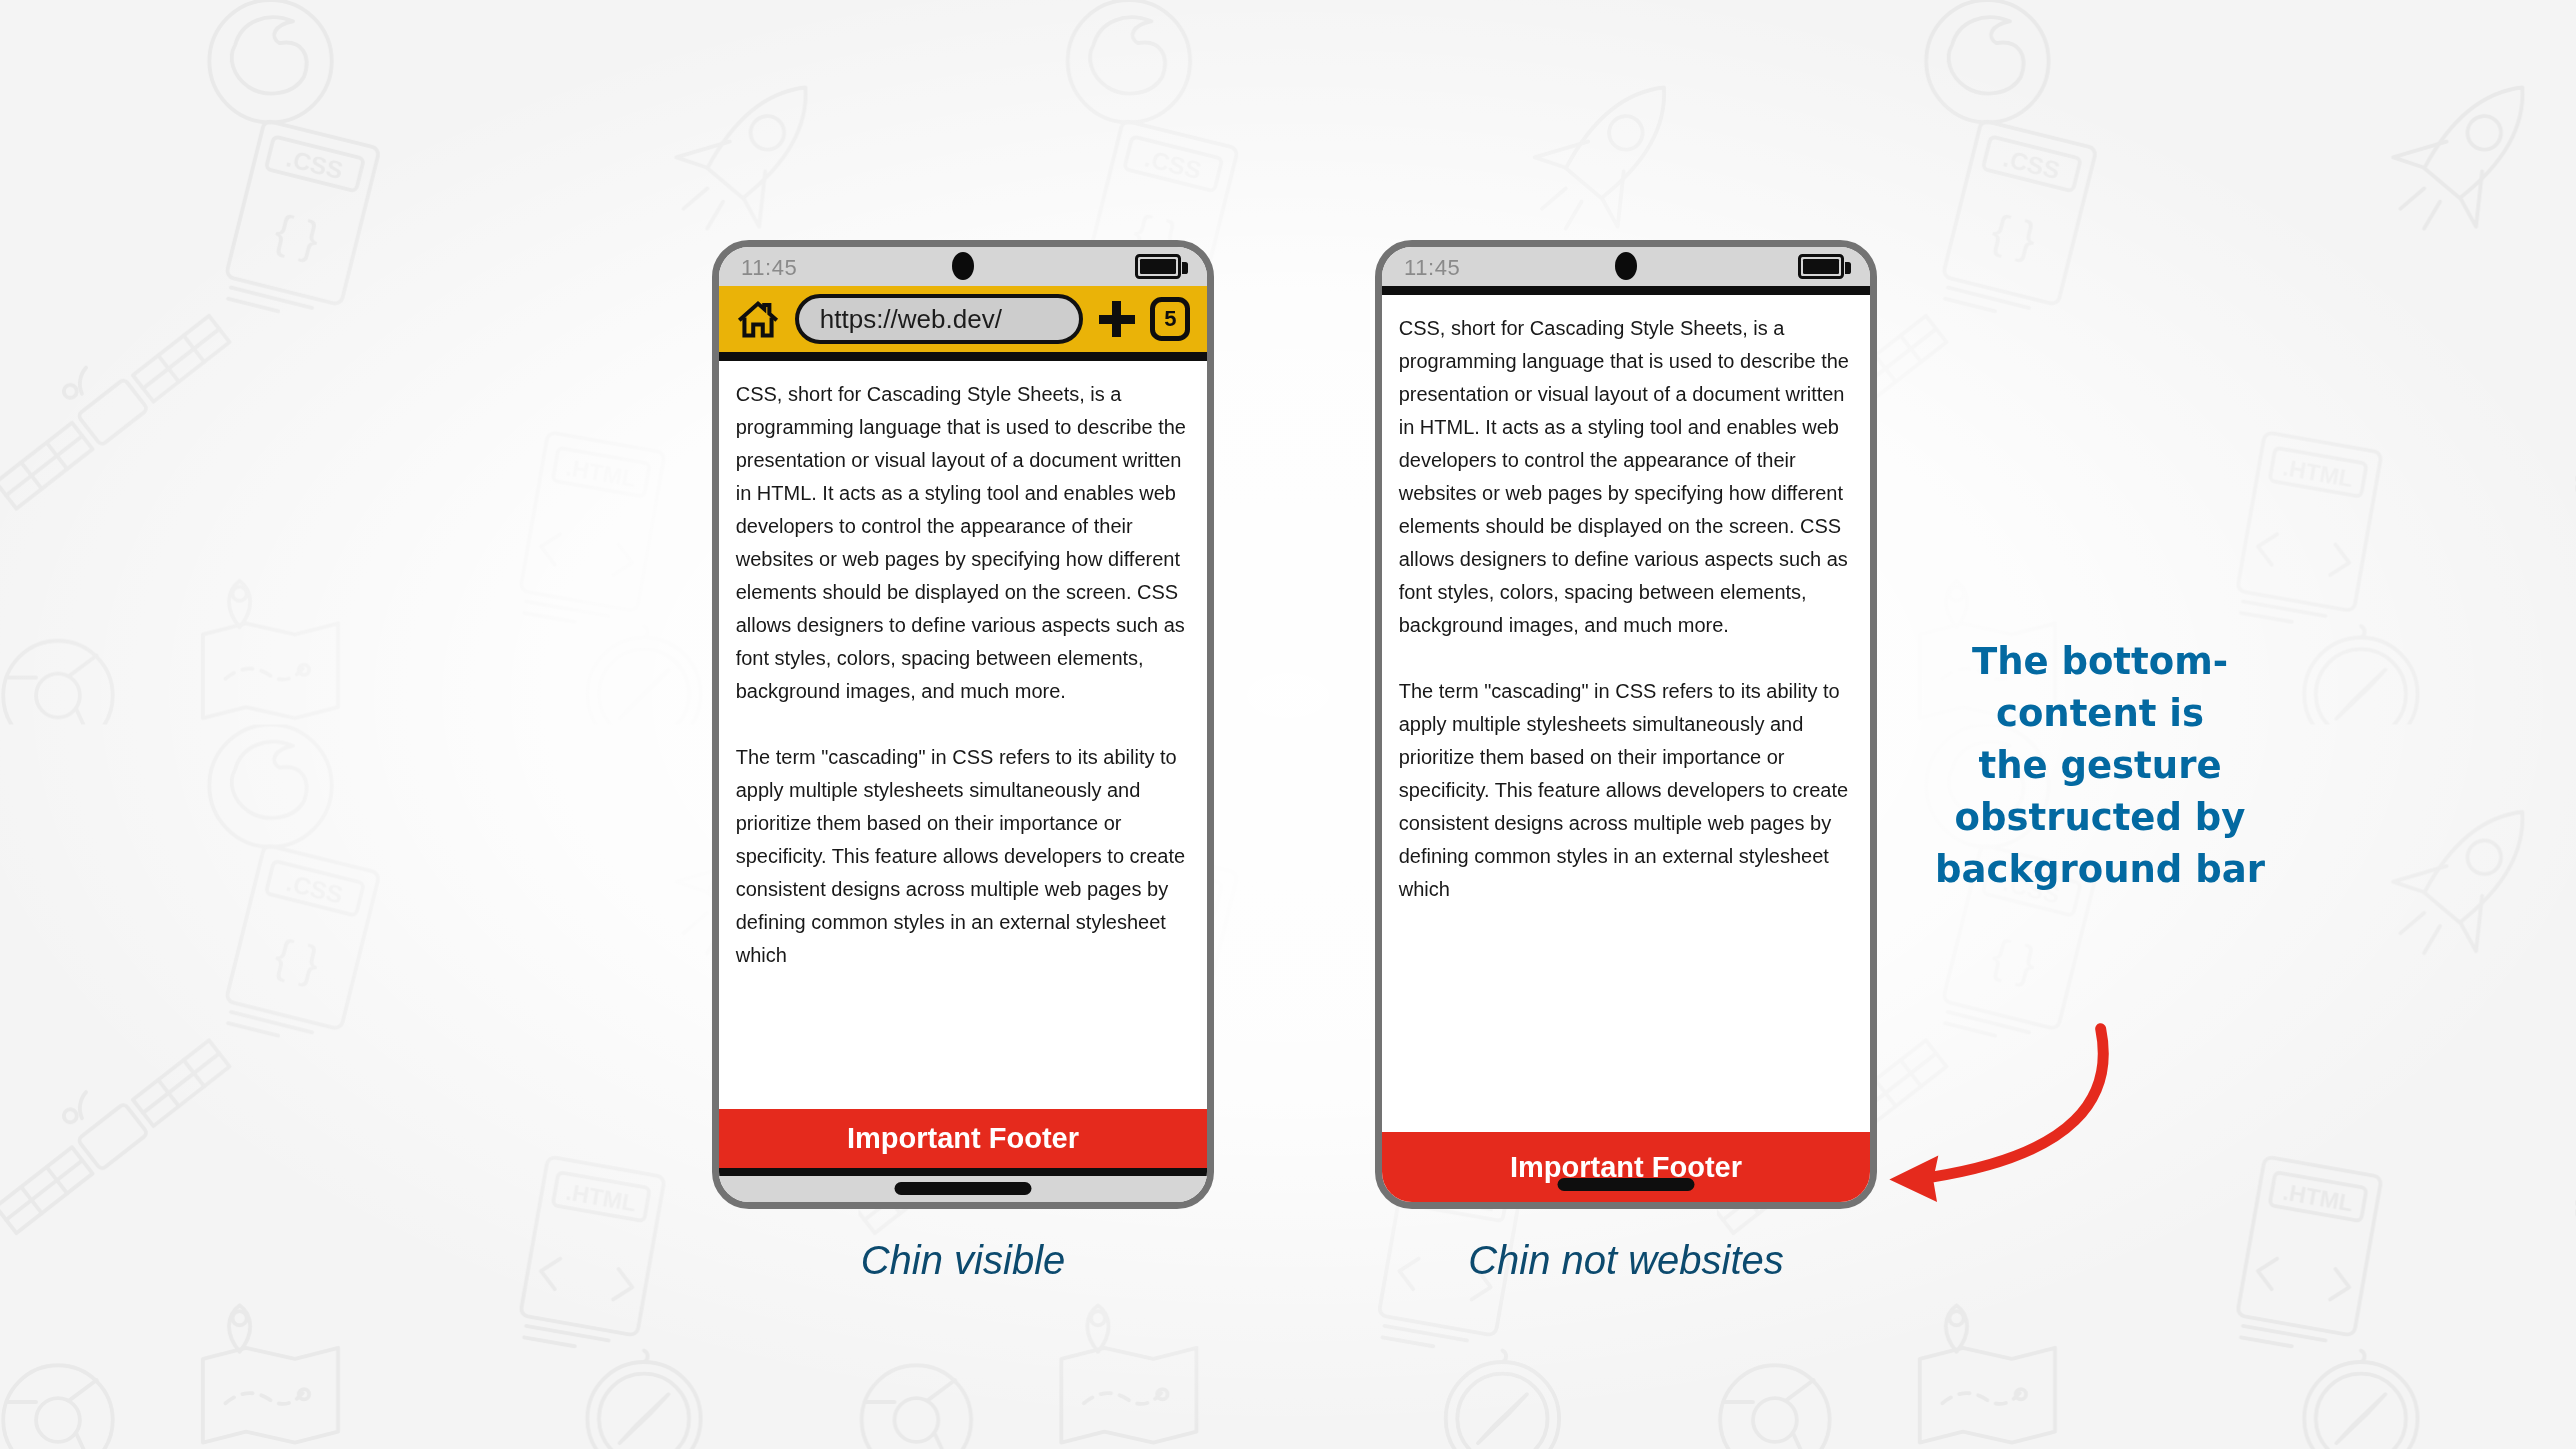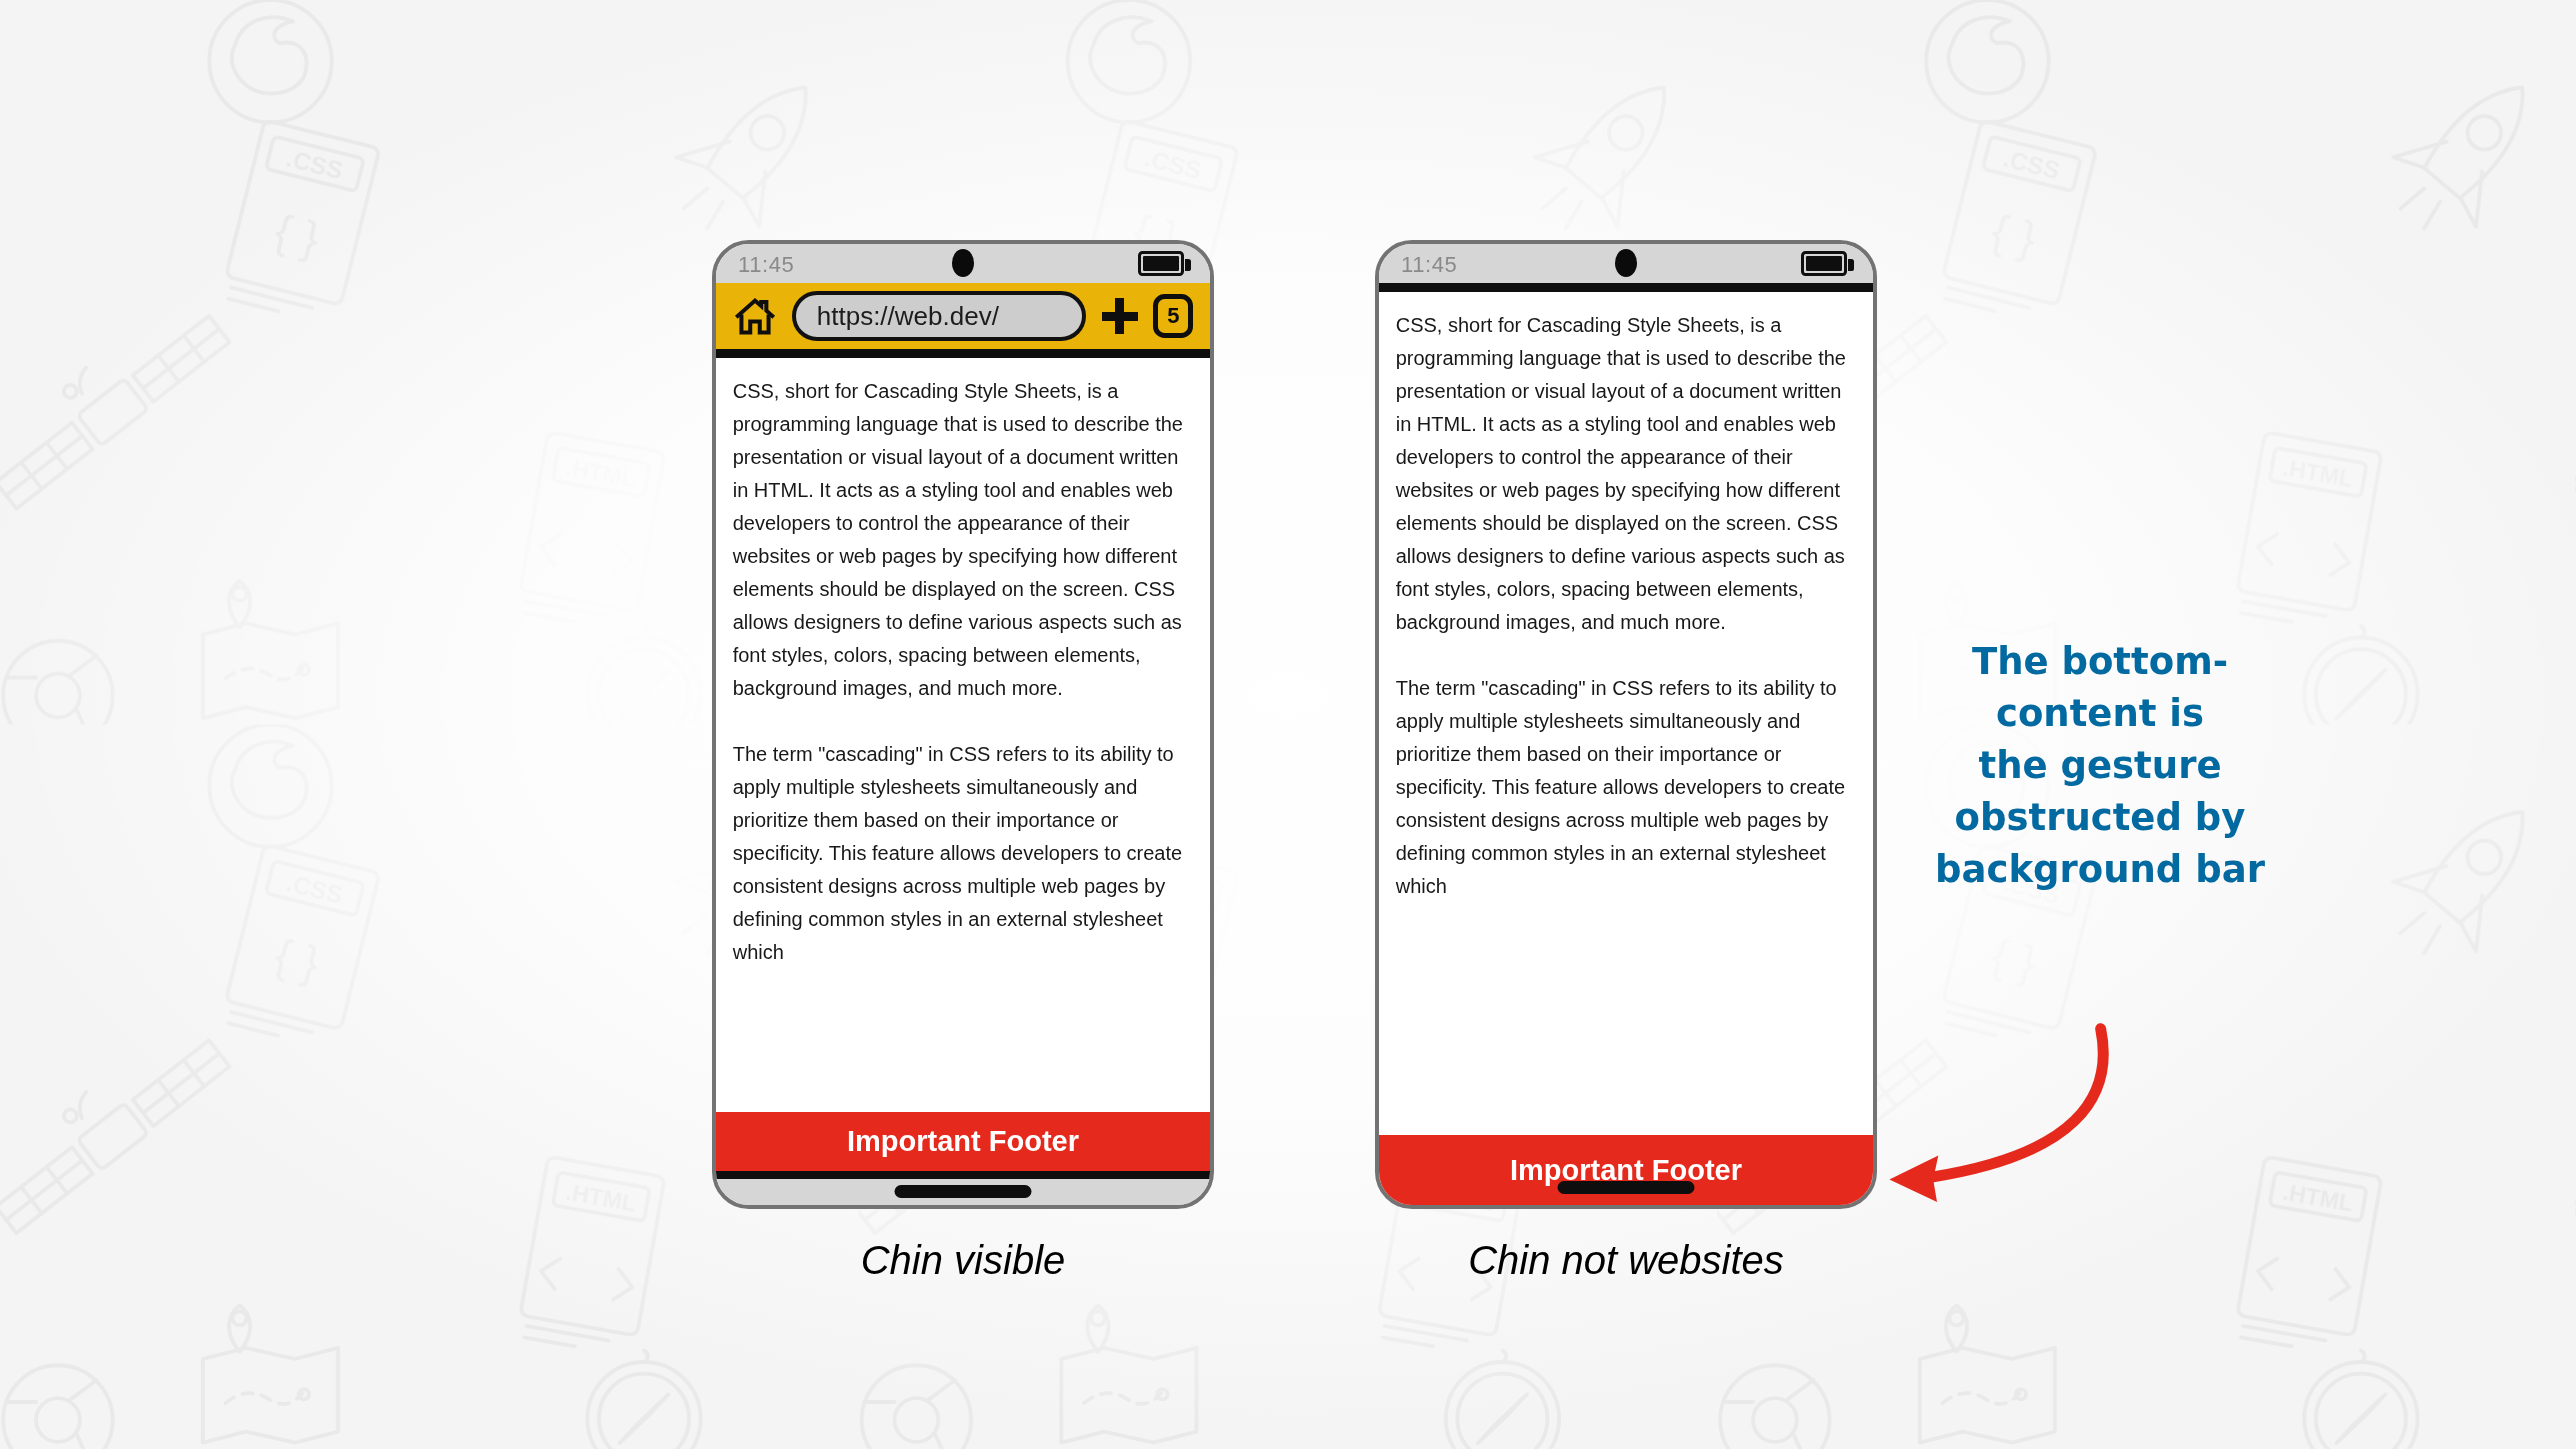--- a/index.html
+++ b/index.html
@@ -15,21 +15,21 @@
     position:absolute; inset:0;
     background:radial-gradient(ellipse 62% 60% at 50% 48%,
       rgba(255,255,255,0.96) 0%,
       rgba(255,255,255,0.85) 45%,
       rgba(255,255,255,0.0) 85%);
   }
 
   
   .phone {
     position:absolute; top:240px; width:502px; height:969px;
-    border:4px solid #737373; border-radius:37px;
+    border:7px solid #737373; border-radius:37px;
     background:#ffffff; overflow:hidden;
   }
   .phone-left  { left:712px; }
   .phone-right { left:1375px; }
 
   .statusbar {
     position:relative; height:39px; background:#d6d6d6;
   }
   .statusbar-divided { border-bottom:9px solid #0e0e0e; height:48px; }
   .time {
@@ -97,21 +97,21 @@
   .gesture-pill {
     position:absolute; left:50%; transform:translateX(-50%);
     width:137px; height:13px; background:#0e0e0e; border-radius:7px;
   }
   .pill-left  { top:5.8px; }
   .pill-right { bottom:11px; z-index:2; }
 
   
   .caption {
     position:absolute; top:1238px; width:502px;
-    text-align:center; font-size:40px; font-style:italic; color:#000000;
+    text-align:center; font-size:40px; font-style:italic; color:#0c4a6e;
   }
   .caption-left  { left:712px; }
   .caption-right { left:1375px; }
 
   
   .annotation {
     position:absolute; left:1897px; top:636px; width:406px;
     text-align:center; color:#0369a1;
     font-family:"DejaVu Sans", sans-serif;
     font-weight:bold; font-size:37px; line-height:52px;

